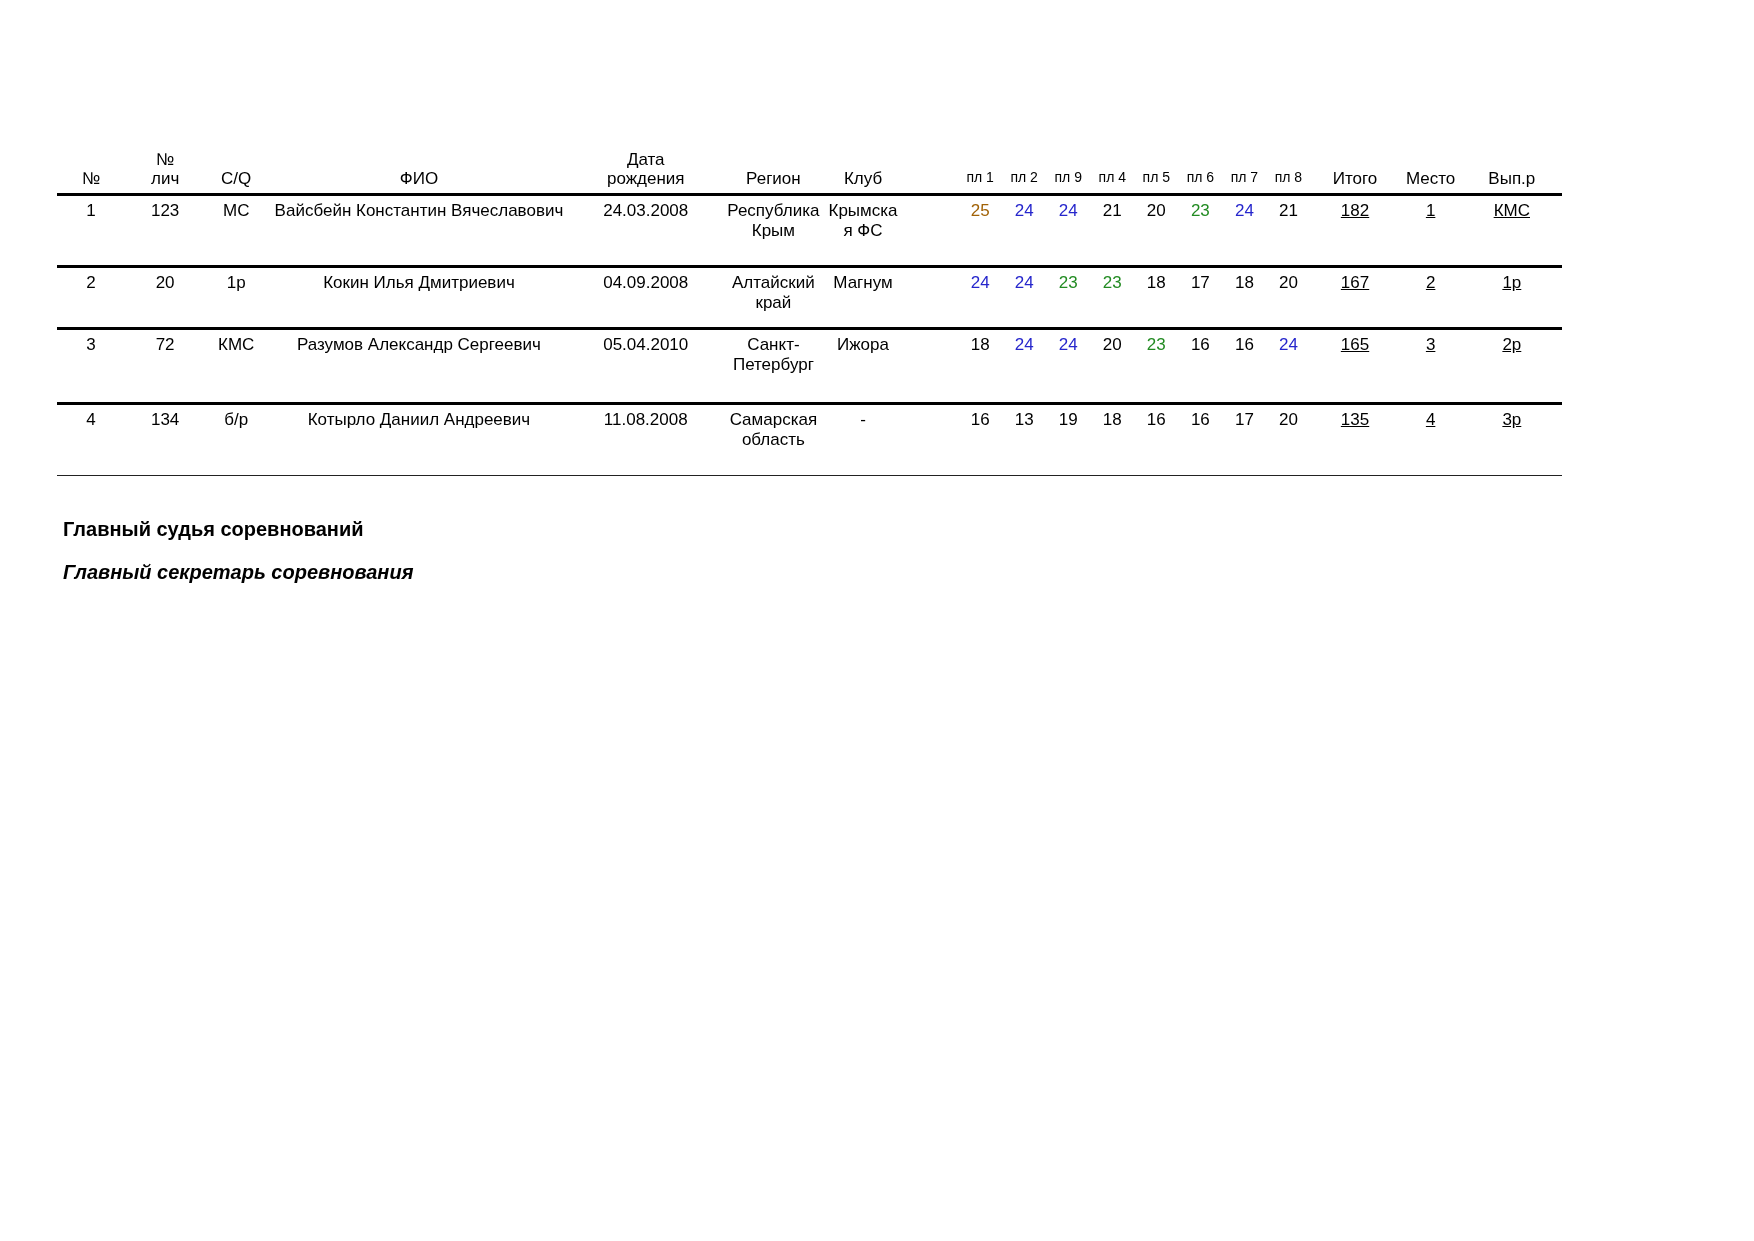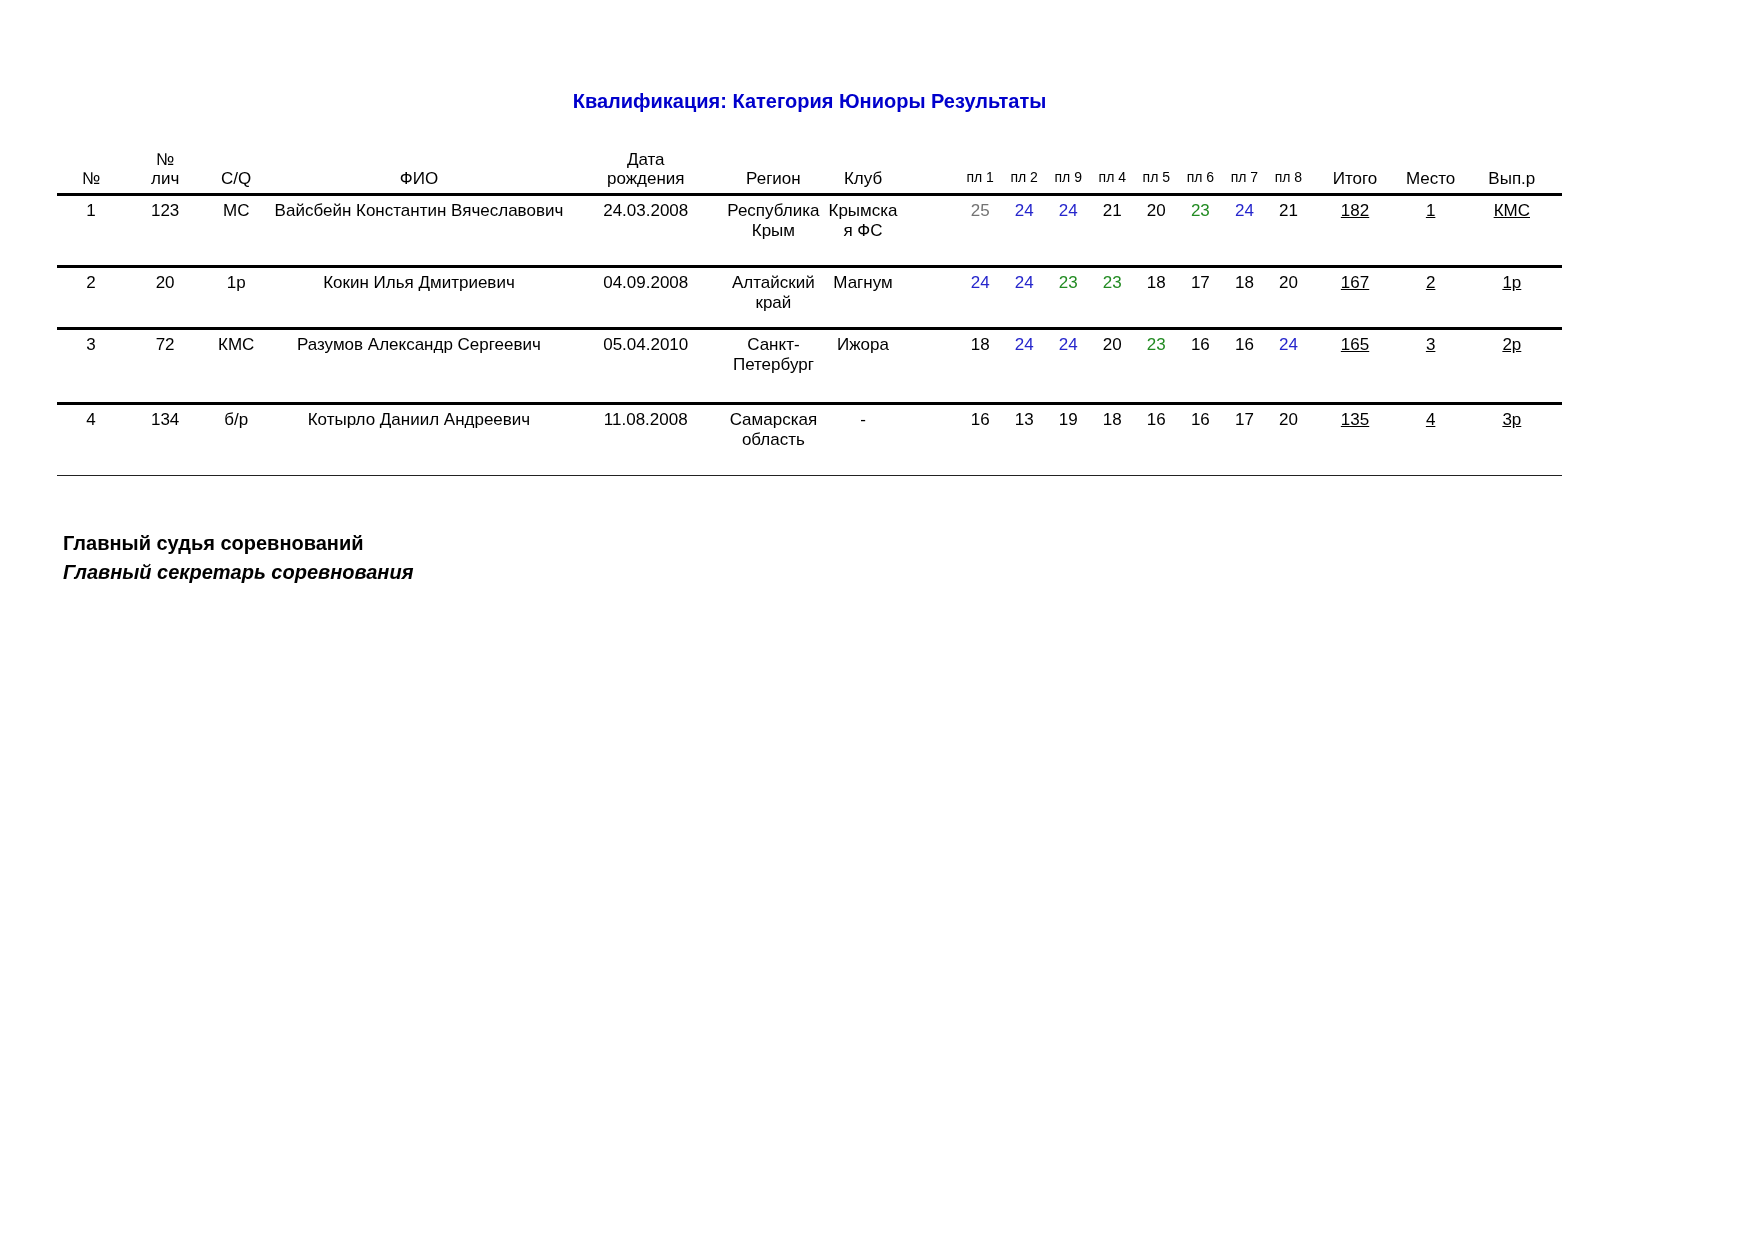--- a/index.html
+++ b/index.html
@@ -79,29 +79,28 @@
     padding-top: 14px;
     text-align: center;
   }
   td.total, td.place, td.rank { text-align: center; text-decoration: underline; }
   .signature {
     position: absolute;
     left: 63px;
     font-size: 20px;
     font-weight: bold;
   }
-  .sig-1 { top: 518px; margin-top: 14px; }
+  .sig-1 { top: 518px; }
   .sig-2 { top: 561px; font-style: italic; }
 </style>
 </head>
 <body>
 
 <div class="page">
 
-  <div class="doc-title" style="color: rgb(0, 0, 204);">Квалификация: Категория Юниоры Результаты</div>
 
   <table class="results">
     <colgroup>
       <col style="width:68px">
       <col style="width:80px">
       <col style="width:62px">
       <col style="width:303px">
       <col style="width:150px">
       <col style="width:105px">
       <col style="width:74px">
@@ -146,21 +145,21 @@
     <tbody>
       <tr class="data-row row-h1">
         <td class="big">1</td>
         <td class="big">123</td>
         <td class="cq">МС</td>
         <td class="big name">Вайсбейн Константин Вячеславович</td>
         <td>24.03.2008</td>
         <td class="region">Республика Крым</td>
         <td class="club">Крымская ФС</td>
         <td></td>
-        <td class="score" style="color: #737373;">25</td>
+        <td class="score" style="color: #a16207;">25</td>
         <td class="score" style="color: rgb(38, 38, 204);">24</td>
         <td class="score" style="color: rgb(38, 38, 204);">24</td>
         <td class="score" style="color: rgb(0, 0, 0);">21</td>
         <td class="score" style="color: rgb(0, 0, 0);">20</td>
         <td class="score" style="color: rgb(34, 139, 34);">23</td>
         <td class="score" style="color: rgb(38, 38, 204);">24</td>
         <td class="score" style="color: rgb(0, 0, 0);">21</td>
         <td class="big total">182</td>
         <td class="big place">1</td>
         <td class="big rank">КМС</td>

